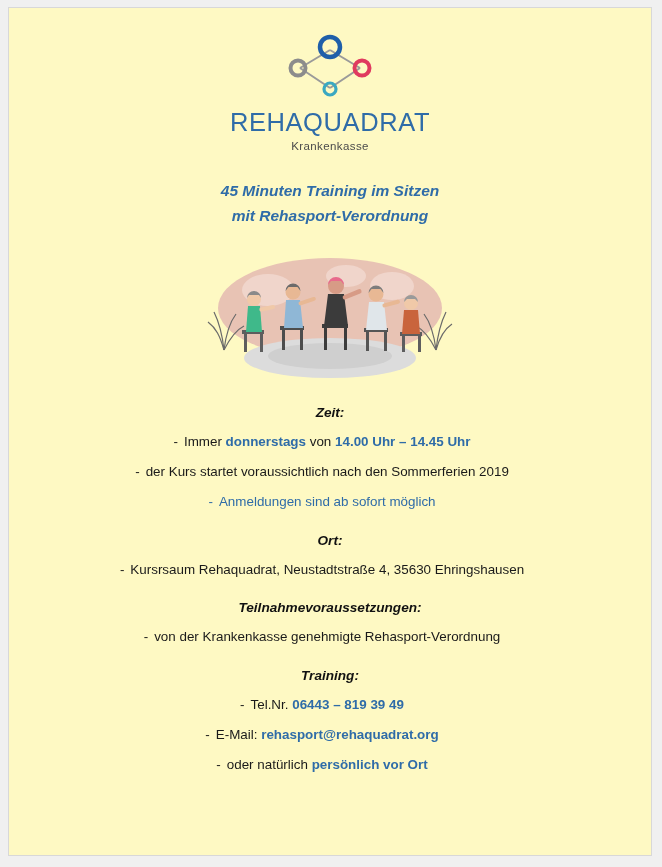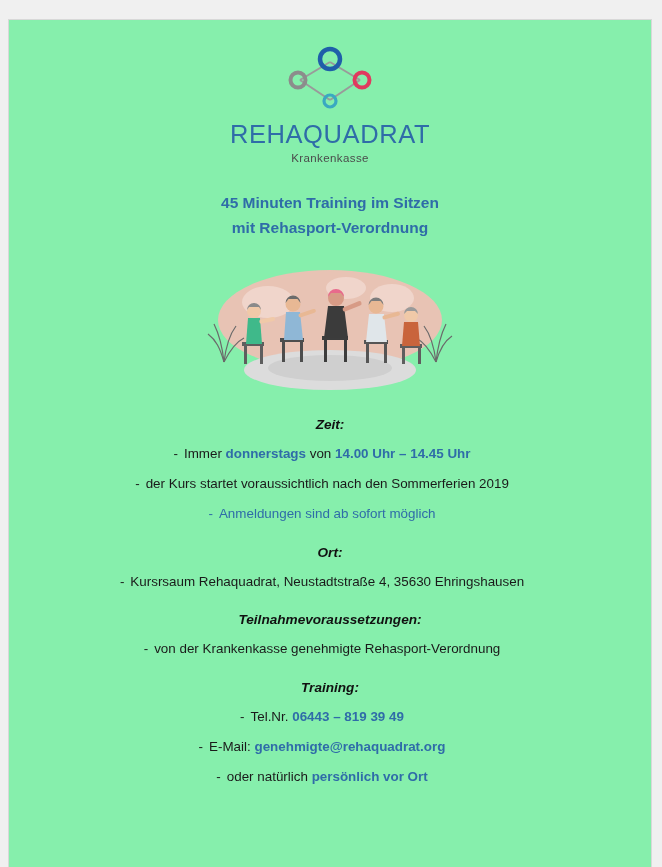--- a/index.html
+++ b/index.html
@@ -9,24 +9,24 @@
   }
   body {
     width: 662px;
     height: 867px;
     font-family: "Liberation Sans", sans-serif;
     overflow: hidden;
   }
   .page {
     position: absolute;
     left: 8px;
-    top: 19px;
+    top: 7px;
     width: 644px;
     height: 849px;
-    background: #86efac;
+    background: #fef9c3;
     border: 1px solid #d8d8d8;
     box-sizing: border-box;
     overflow: hidden;
   }
 
   
   .logo-block {
     width: 100%;
     padding-top: 22px;
     display: flex;
@@ -62,20 +62,21 @@
     font-weight: 400;
     letter-spacing: 0.2px;
   }
   .subtitle {
     margin-top: 26px;
     text-align: center;
     color: #2f6ca8;
     font-size: 15.5px;
     font-weight: bold;
     line-height: 1.62;
+    font-style: italic;
   }
 
   
   .illus-wrap {
     margin-top: 18px;
     display: flex;
     justify-content: center;
   }
   .illus {
     width: 268px;
@@ -242,21 +243,21 @@
       <span class="dash">-</span><span>von der Krankenkasse genehmigte Rehasport-Verordnung</span>
     </div>
 
     <div class="heading">Training:</div>
     <div class="line">
       <span class="dash">-</span><span>Tel.Nr.</span>
       <span class="accent">06443 – 819 39 49</span>
     </div>
     <div class="line">
       <span class="dash">-</span><span>E-Mail:</span>
-      <span class="accent">genehmigte@rehaquadrat.org</span>
+      <span class="accent">rehasport@rehaquadrat.org</span>
     </div>
     <div class="line">
       <span class="dash">-</span><span>oder natürlich</span>
       <span class="accent">persönlich vor Ort</span>
     </div>
 
   </div>
 </div>
 
 </body></html>

